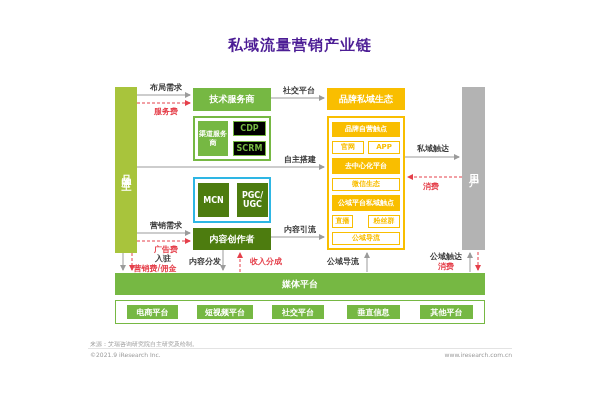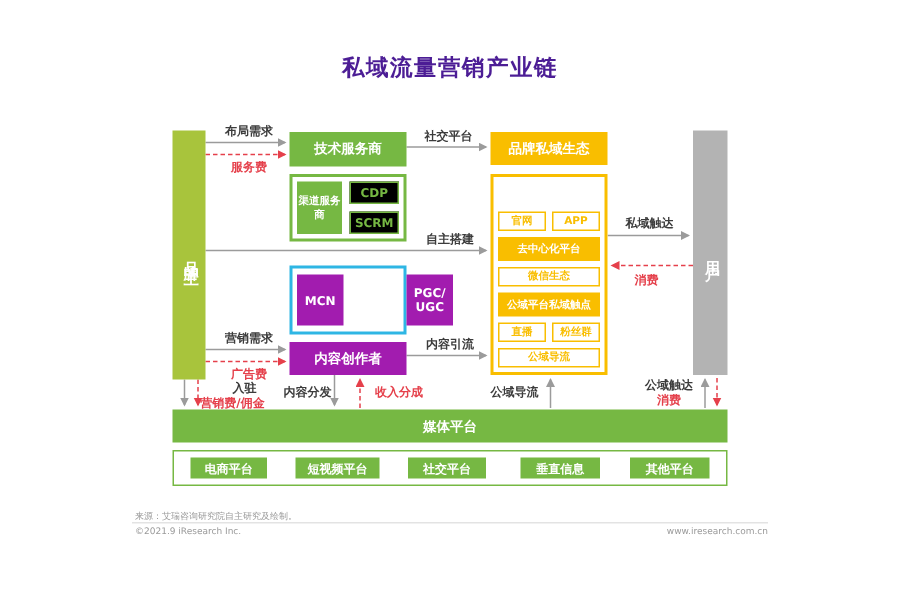--- a/index.html
+++ b/index.html
@@ -6,33 +6,33 @@
   .canvas{position:relative;width:600px;height:400px;background:#fff;overflow:hidden;
           font-family:"DejaVu Sans","Liberation Sans",sans-serif;}
   .title{position:absolute;left:0;top:36px;width:600px;text-align:center;
          font-size:15px;font-weight:bold;color:#4c1d95;letter-spacing:1px;}
   .abs{position:absolute;box-sizing:border-box;}
   .vbar{display:flex;align-items:center;justify-content:center;
         writing-mode:vertical-rl;text-orientation:upright;
         color:#fff;font-weight:bold;font-size:10px;letter-spacing:3px;}
   .solid-green{background:#76b843;color:#fff;font-weight:bold;
                display:flex;align-items:center;justify-content:center;text-align:center;}
-  .solid-blue{background:#a21caf;color:#fff;font-weight:bold;
+  .solid-blue{background:#4d7c0f;color:#fff;font-weight:bold;
               display:flex;align-items:center;justify-content:center;text-align:center;}
   .solid-yellow{background:#f9be00;color:#fff;font-weight:bold;
                 display:flex;align-items:center;justify-content:center;text-align:center;}
   .cont-green{border:2px solid #76b843;background:#fff;}
   .cont-blue{border:2px solid #2eb6e4;background:#fff;}
   .cont-yellow{border:2px solid #f9be00;background:#fff;}
   .bord-green{border:1.5px solid #76b843;background:#000000;color:#76b843;font-weight:bold;
               display:flex;align-items:center;justify-content:center;text-align:center;}
   .bord-yellow{border:1.2px solid #f9be00;background:#fff;color:#f9be00;font-weight:bold;
                display:flex;align-items:center;justify-content:center;text-align:center;}
   .f9{font-size:9px;} .f8{font-size:8px;} .f7{font-size:7px;line-height:1.25;}
-  .wrap{word-break:break-all;margin-left:34px;}
+  .wrap{word-break:break-all;}
   .lbl{position:absolute;transform:translateX(-50%);white-space:nowrap;
        font-size:8px;font-weight:600;color:#3c3c3c;}
   .lbl-red{color:#e5404b;}
   .arrows{position:absolute;left:0;top:0;width:600px;height:400px;pointer-events:none;}
   .footer{position:absolute;font-size:6px;color:#9a9a9a;white-space:nowrap;}
   .rule{position:absolute;left:88px;top:348px;width:424px;border-top:1px solid #e3e3e3;}
 </style>
 </head>
 <body>
 
@@ -78,26 +78,27 @@
 
   <div class="abs cont-blue" style="left:193px;top:177px;width:78px;height:46px;"></div>
   <div class="abs solid-blue f8" style="left:198px;top:183px;width:31px;height:34px;">MCN</div>
   <div class="abs solid-blue f8 wrap" style="left:237px;top:183px;width:31px;height:34px;padding:0 3px;">PGC/UGC</div>
 
   <div class="abs solid-blue f9" style="left:193px;top:228px;width:78px;height:22px;">内容创作者</div>
 
   <div class="abs solid-yellow f9" style="left:327px;top:88px;width:78px;height:22px;font-family:Liberation Mono, monospace;">品牌私域生态</div>
 
   <div class="abs cont-yellow" style="left:327px;top:116px;width:78px;height:134px;"></div>
+  <div class="abs solid-yellow f7" style="left:332px;top:122px;width:68px;height:15px;">品牌自营触点</div>
   <div class="abs bord-yellow f7" style="left:332px;top:141px;width:32px;height:13px;">官网</div>
   <div class="abs bord-yellow f7" style="left:368px;top:141px;width:32px;height:13px;">APP</div>
   <div class="abs solid-yellow f7" style="left:332px;top:158px;width:68px;height:16px;">去中心化平台</div>
   <div class="abs bord-yellow f7" style="left:332px;top:178px;width:68px;height:13px;text-align:right;">微信生态</div>
   <div class="abs solid-yellow f7" style="left:332px;top:195px;width:68px;height:16px;">公域平台私域触点</div>
-  <div class="abs bord-yellow f7" style="left:332px;top:215px;width:32px;height:13px;">直播</div>
+  <div class="abs bord-yellow f7" style="left:332px;top:215px;width:21px;height:13px;">直播</div>
   <div class="abs bord-yellow f7" style="left:368px;top:215px;width:32px;height:13px;">粉丝群</div>
   <div class="abs bord-yellow f7" style="left:332px;top:232px;width:68px;height:13px;">公域导流</div>
 
   <div class="abs vbar" style="left:462px;top:87px;width:23px;height:163px;background:#b3b3b3;">用户</div>
 
   <div class="abs solid-green f9" style="left:115px;top:273px;width:370px;height:22px;">媒体平台</div>
 
   <div class="abs cont-green" style="left:115px;top:300px;width:370px;height:24px;border-width:1.5px;"></div>
   <div class="abs solid-green f8" style="left:127px;top:305px;width:51px;height:14px;text-align:right;">电商平台</div>
   <div class="abs solid-green f8" style="left:197px;top:305px;width:56px;height:14px;">短视频平台</div>

